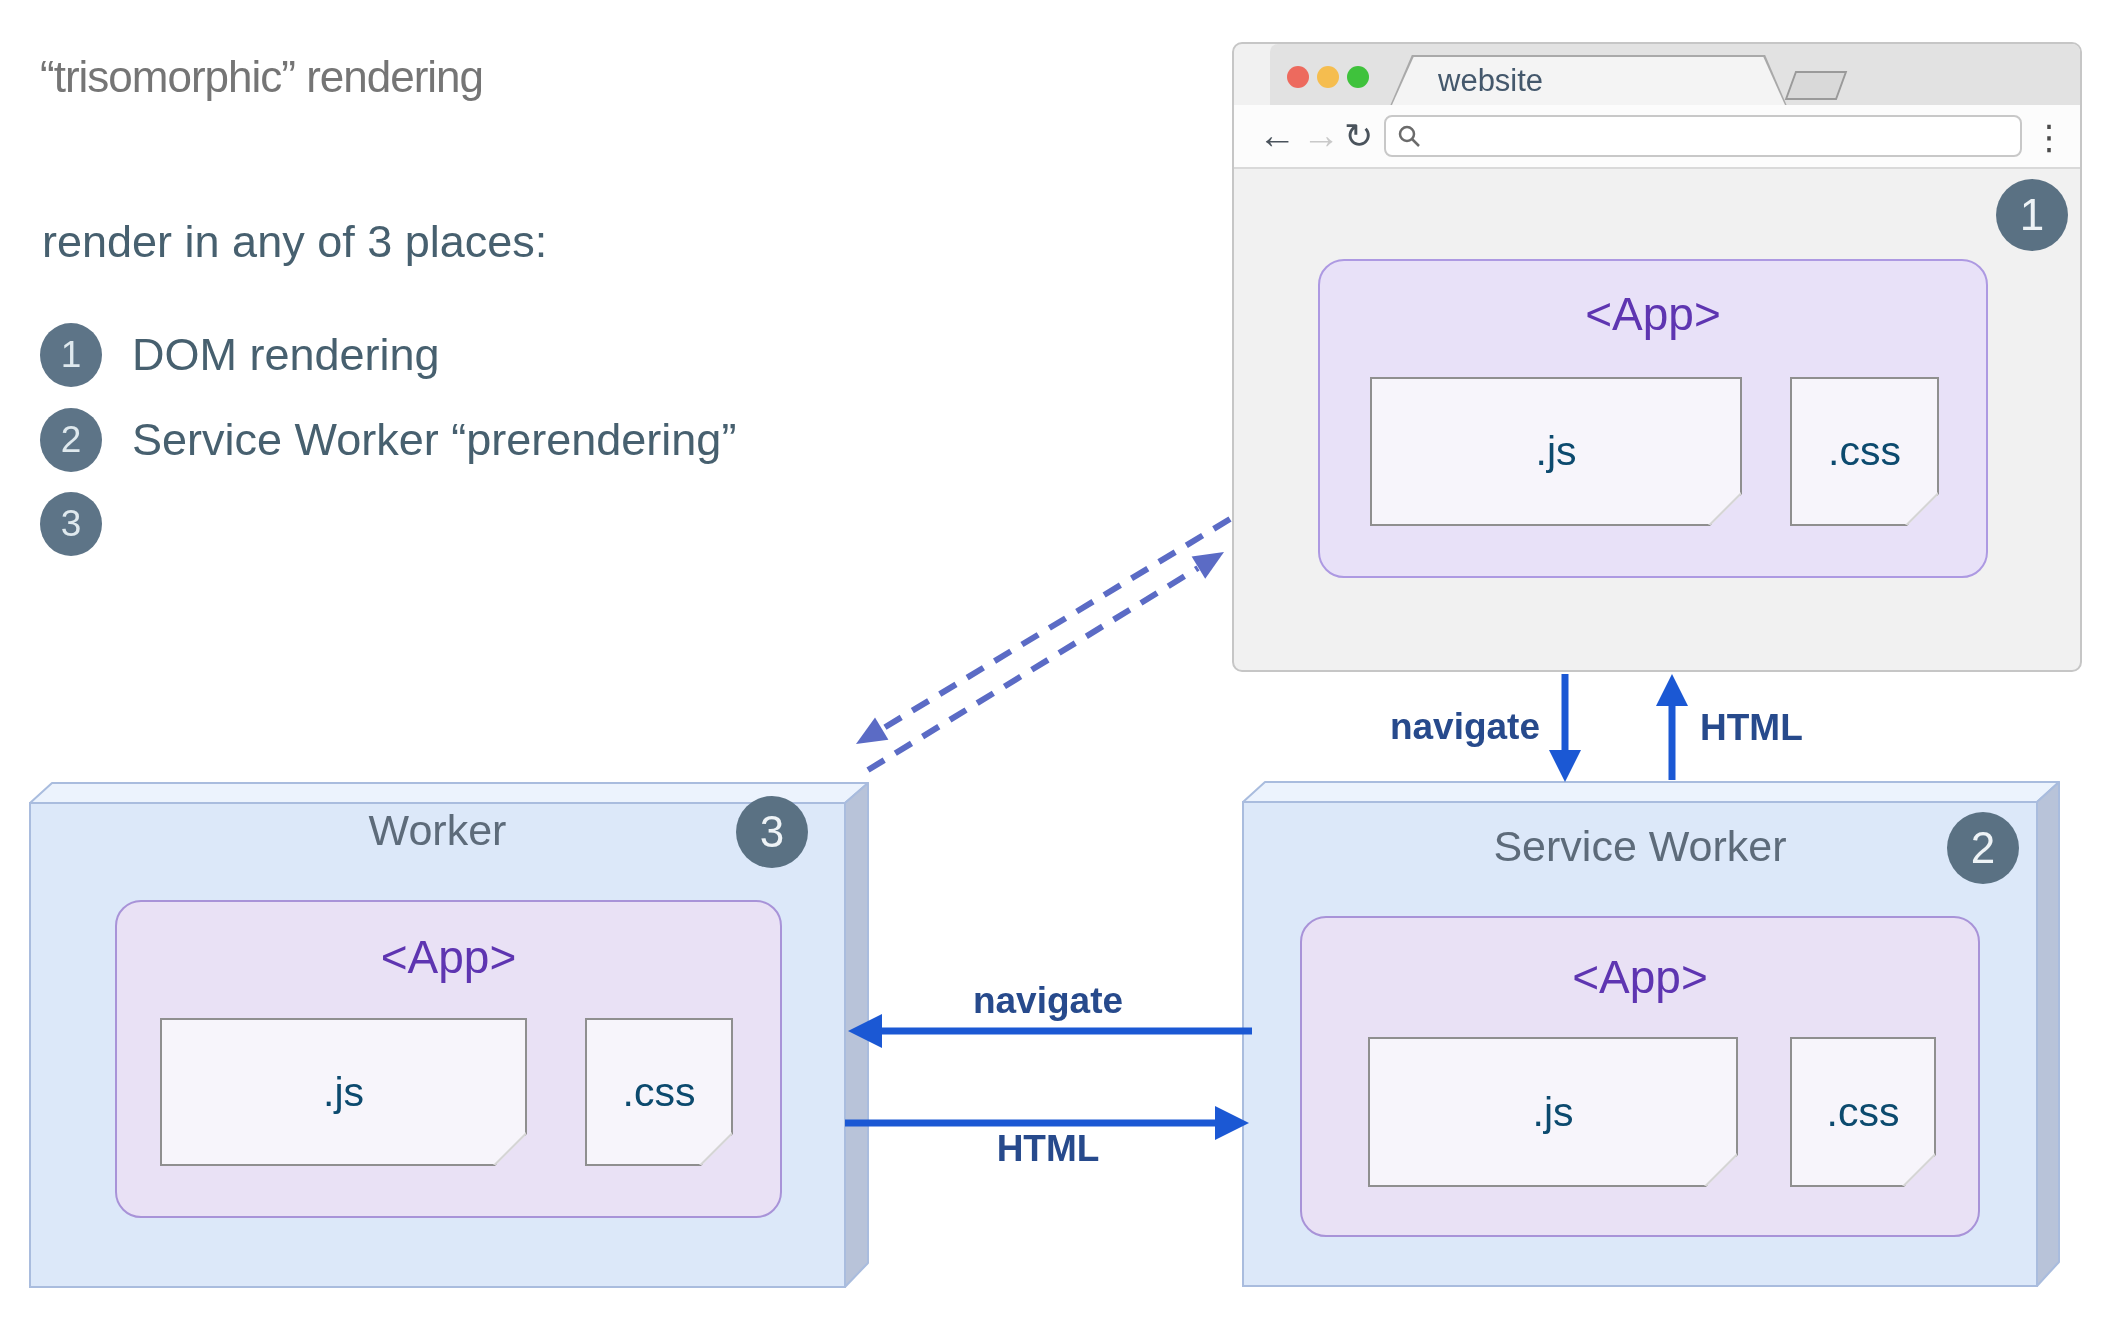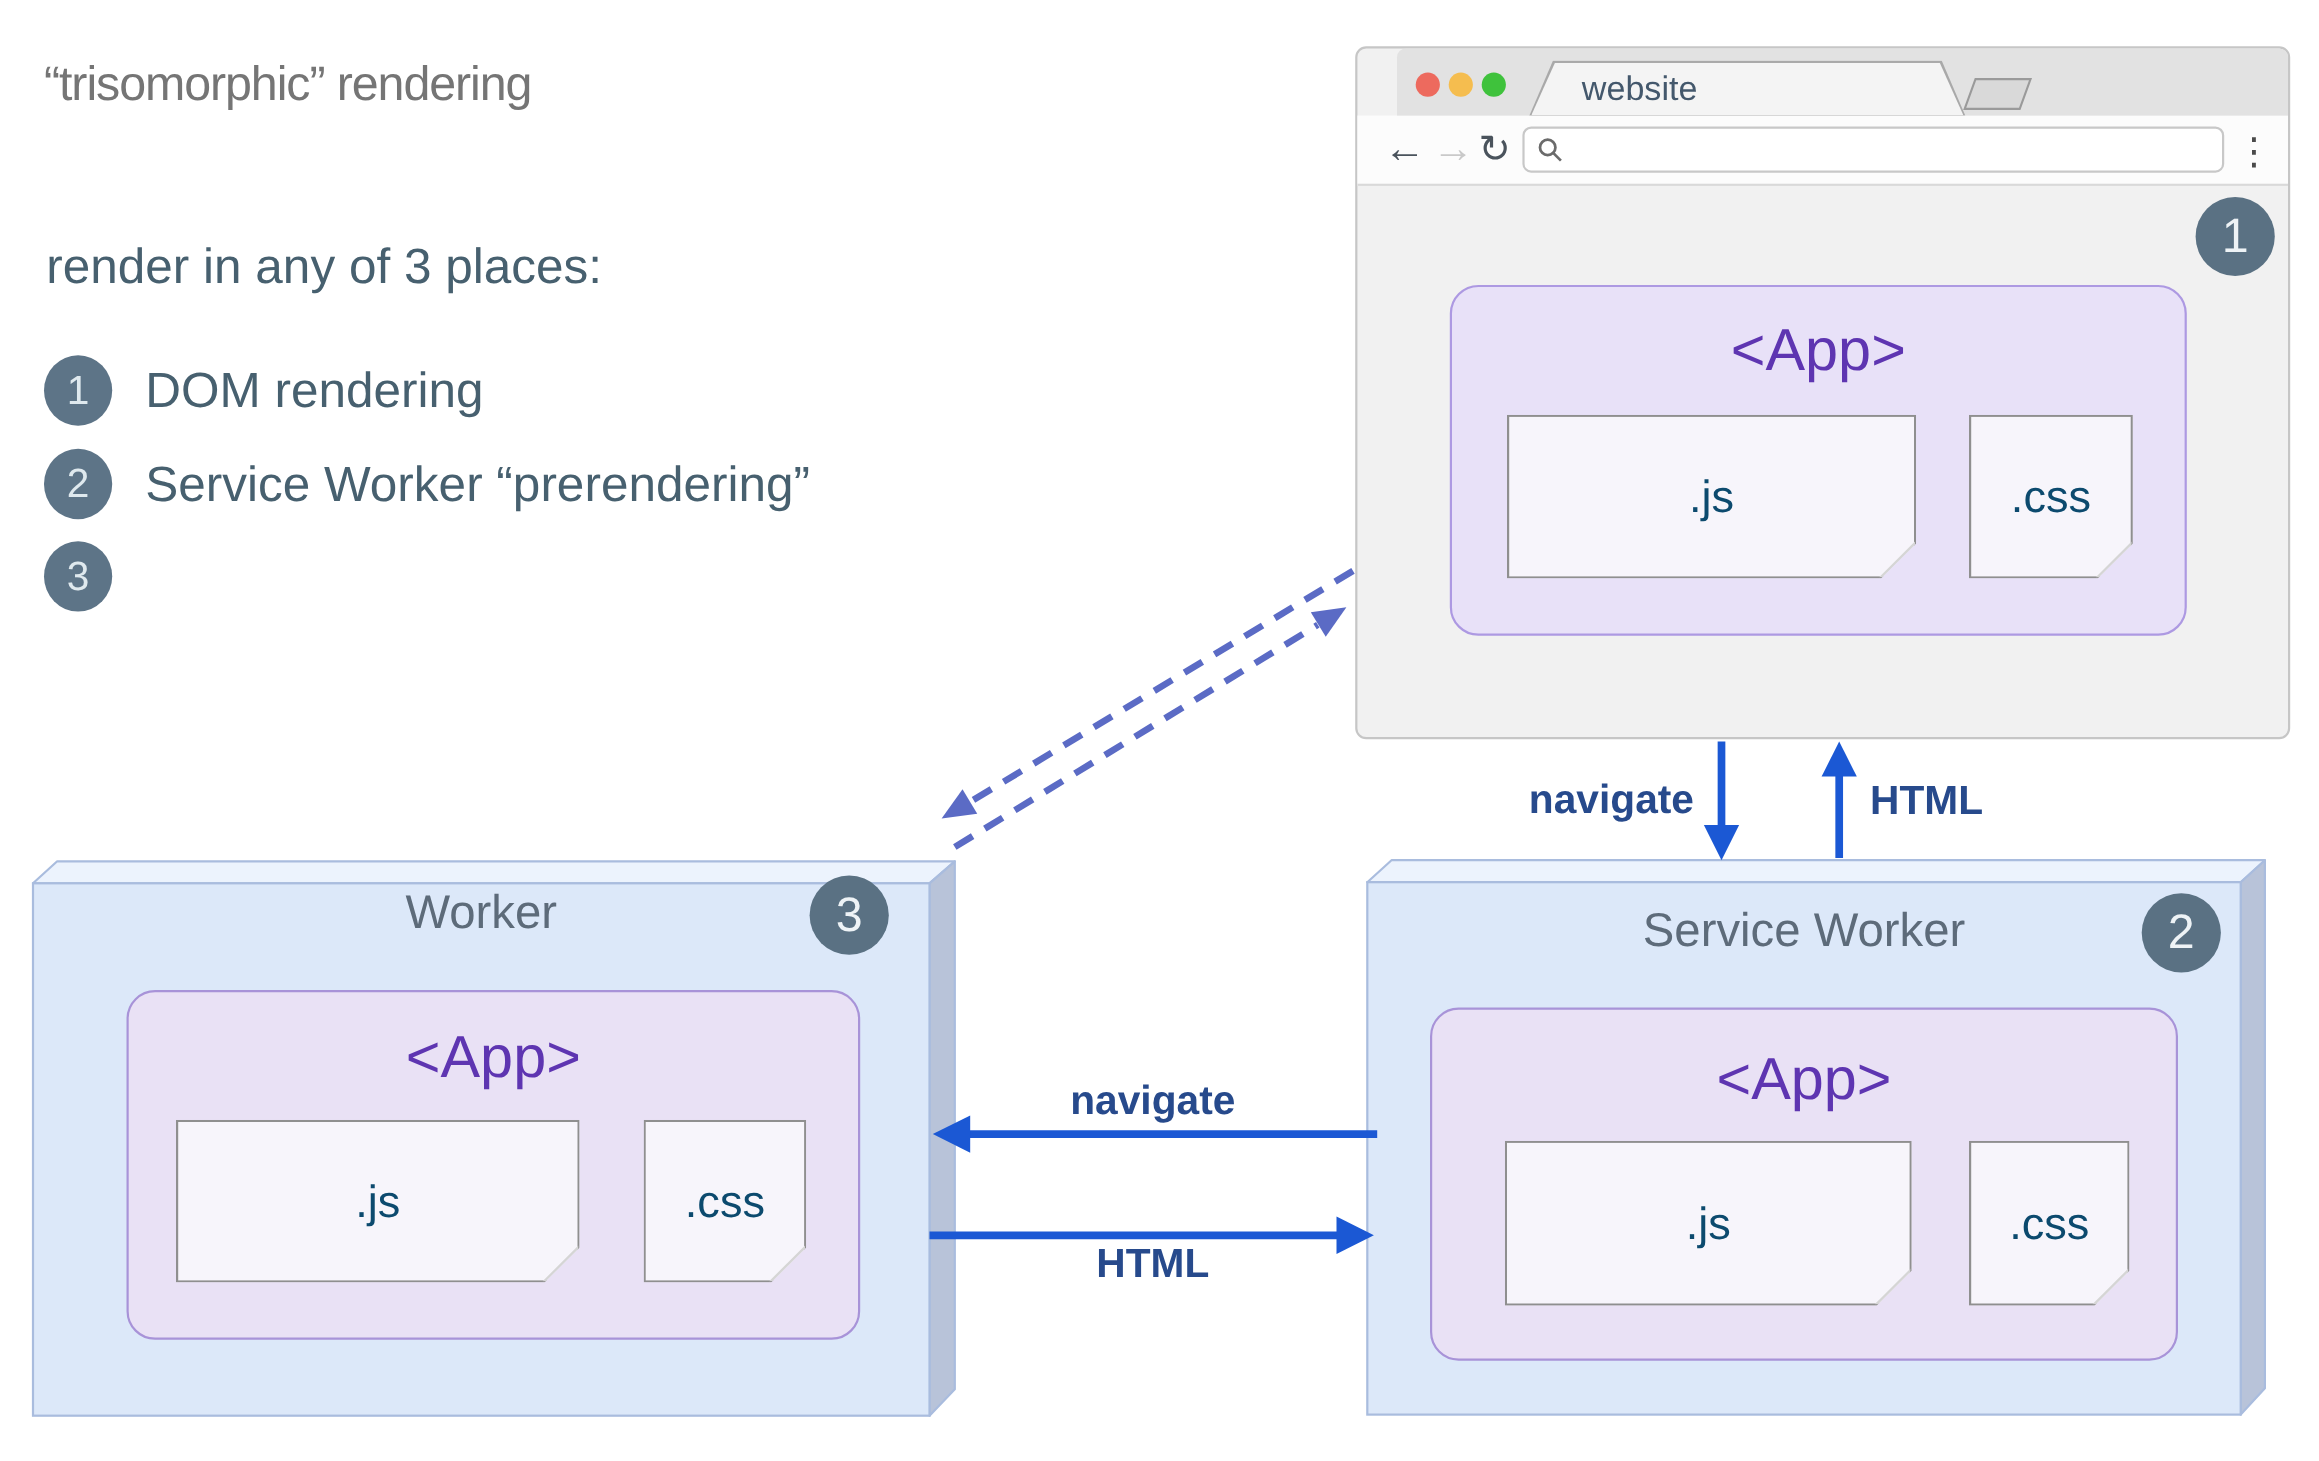--- a/index.html
+++ b/index.html
@@ -36,21 +36,21 @@
   .menudots{position:absolute;right:14px;top:12px;font-size:34px;color:#4a4a4a;}
 
   
   .badge{width:72px;height:72px;border-radius:50%;background:#5a7183;color:#eef3f6;
          display:flex;align-items:center;justify-content:center;font-size:44px;}
 
   
   .appbox{border-radius:26px;box-sizing:border-box;}
   .appbox.browser-app{background:#e8e1f8;border:2px solid #ad99e2;}
   .appbox.panel-app{background:#e9e1f5;border:2px solid #a893d8;}
-  .applabel{position:absolute;left:0;right:0;text-align:center;font-size:54px;color:#5e35b1;}
+  .applabel{position:absolute;left:0;right:0;text-align:center;font-size:46px;color:#5e35b1;}
 
   
   .file{position:absolute;background:#f7f5fb;border:2px solid #8f8f8f;box-sizing:border-box;
         display:flex;align-items:center;justify-content:center;font-size:41px;color:#0c4a6e;
         clip-path:polygon(0 0,100% 0,100% calc(100% - 32px),calc(100% - 32px) 100%,0 100%);}
   .fold{position:absolute;right:-1px;bottom:-1px;width:33px;height:33px;background:#d5d5d5;
         clip-path:polygon(100% 0,0 100%,100% 100%);}
 
   
   .boxtitle{position:absolute;text-align:center;font-size:43px;color:#5d6b7a;}

